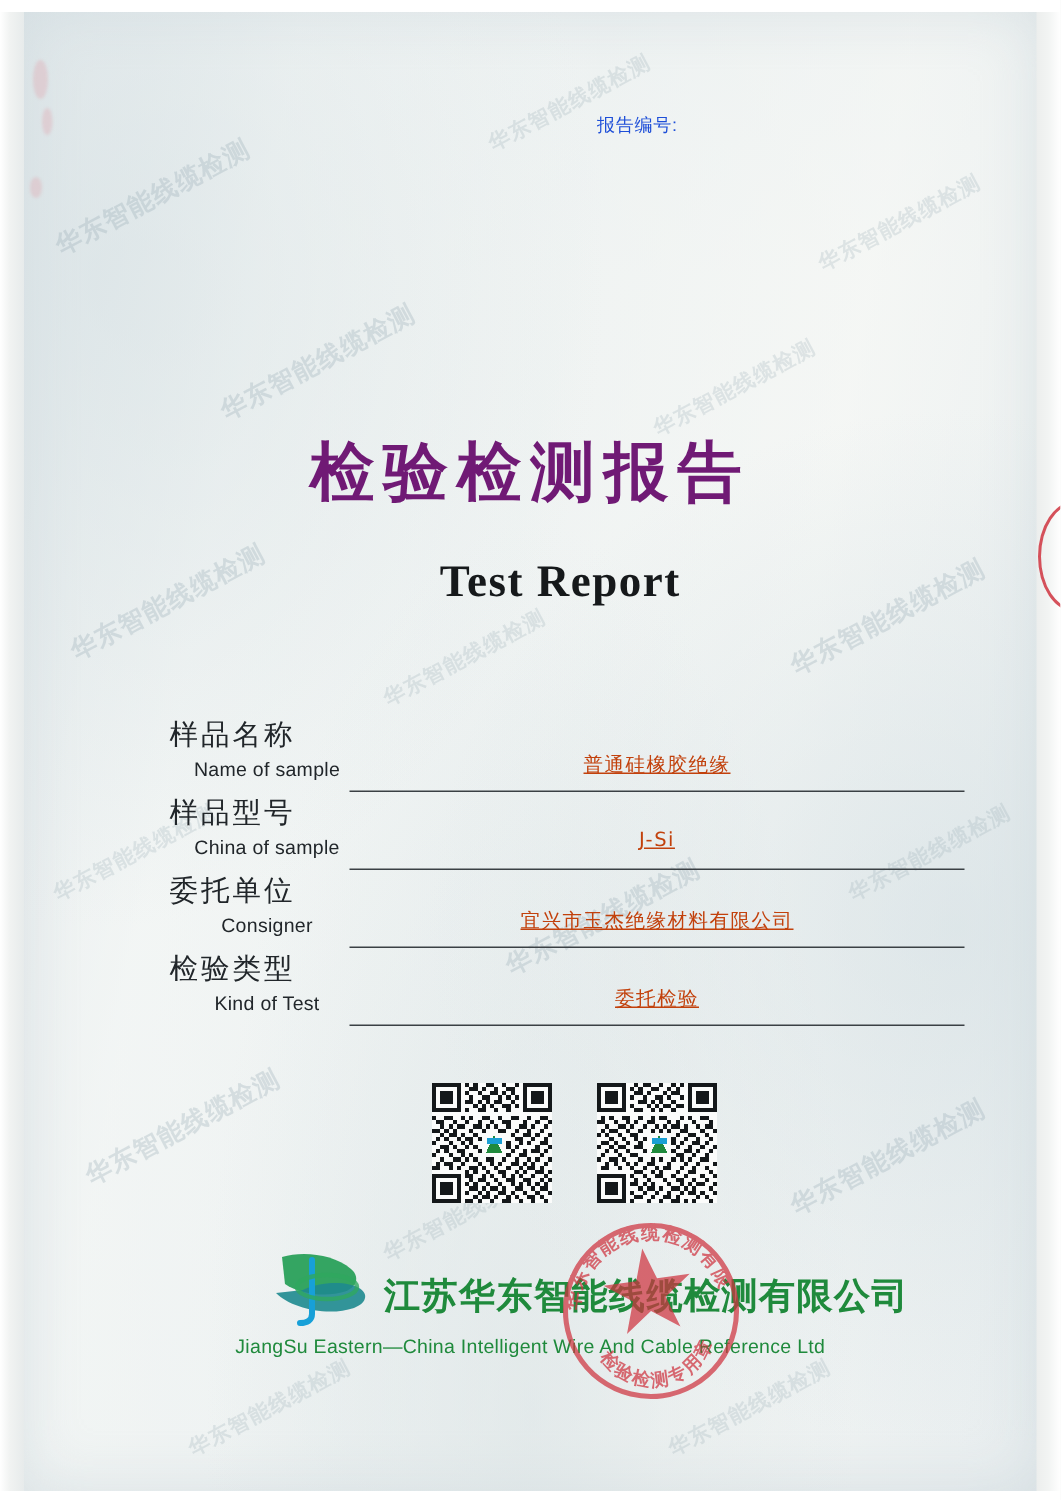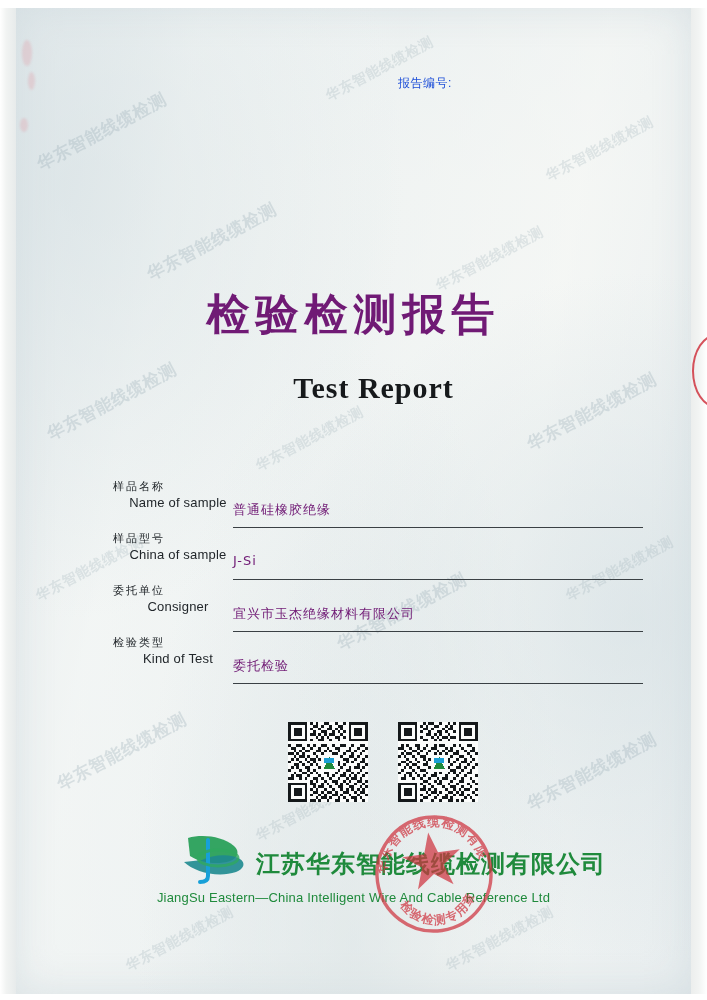--- a/index.html
+++ b/index.html
@@ -137,44 +137,45 @@
     height: 52px;
   }
   .field-label {
     position: absolute;
     left: 0;
     top: 0;
     width: 130px;
     color: #21262a;
   }
   .label-cn {
-    font-family: Liberation Serif, serif;
-    font-size: 11px;
+    font-family: Liberation Mono, monospace;
+    font-size: 19px;
     letter-spacing: 2px;
     line-height: 1.25;
   }
   .label-en {
     font-size: 13px;
     letter-spacing: 0.2px;
     line-height: 1.4;
     text-align: center;
   }
   .field-value {
     position: absolute;
     left: 120px;
     right: 0;
     top: 21px;
     border-bottom: 1.1px solid #3a4044;
     height: 24px;
-    text-align: left;
+    text-align: center;
     font-family: "DejaVu Sans", "Liberation Sans", sans-serif;
     font-size: 13px;
     letter-spacing: 1px;
-    color: #701a75;
+    color: #c2410c;
     padding-bottom: 2px;
+    text-decoration: underline;
   }
 
   
   .qr {
     position: absolute;
     width: 80px;
     height: 80px;
     background-color: #fbfcfb;
   }
   .qr-left { left: 288px; top: 722px; }

